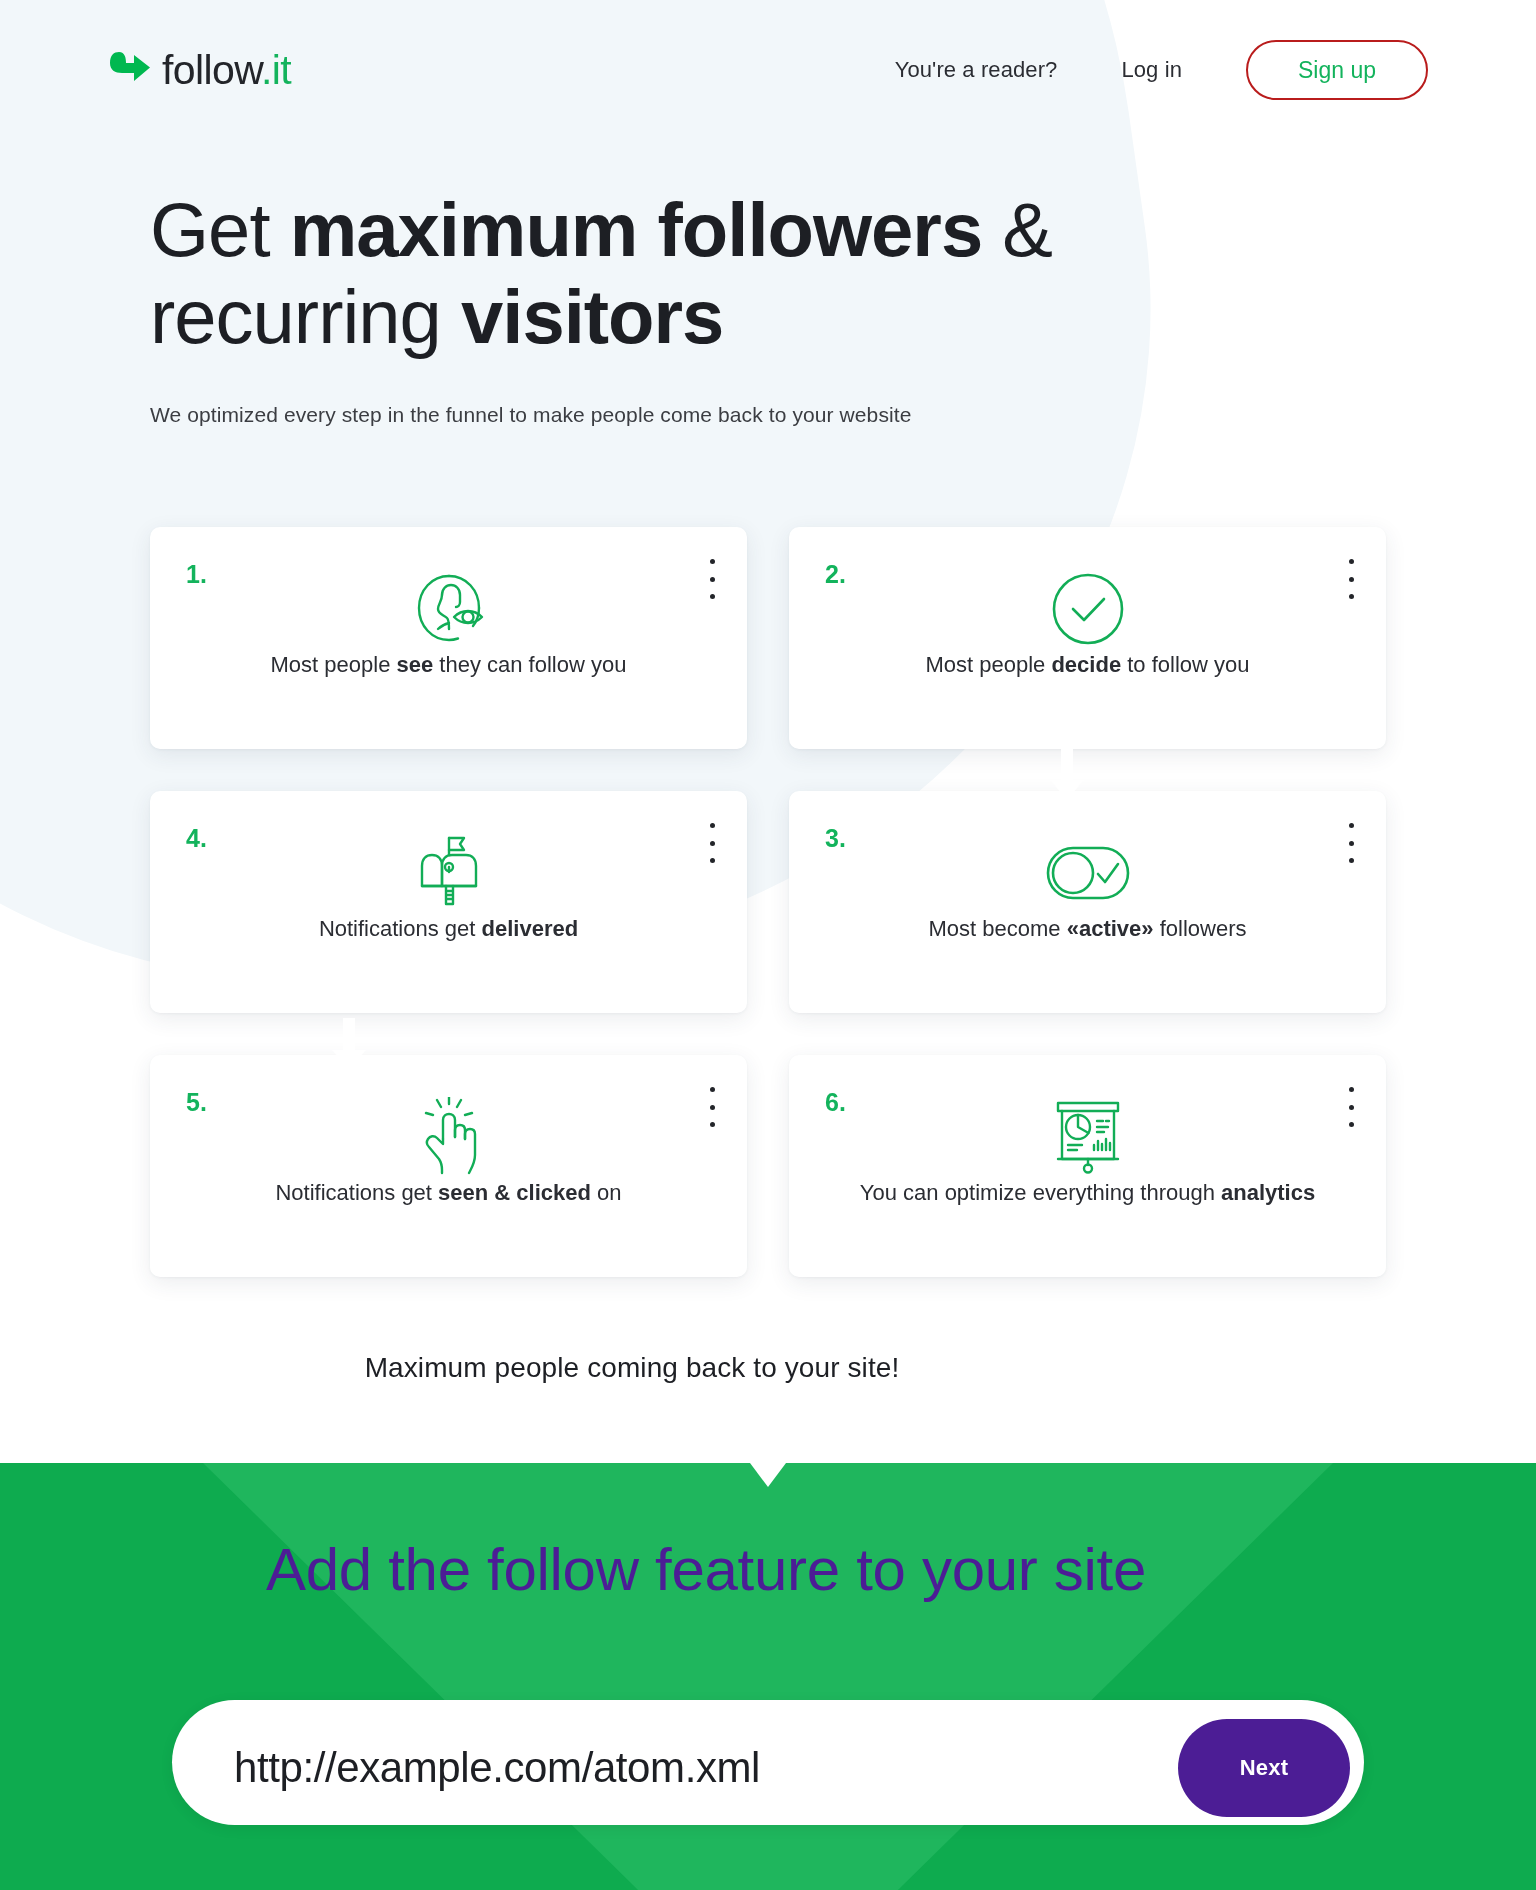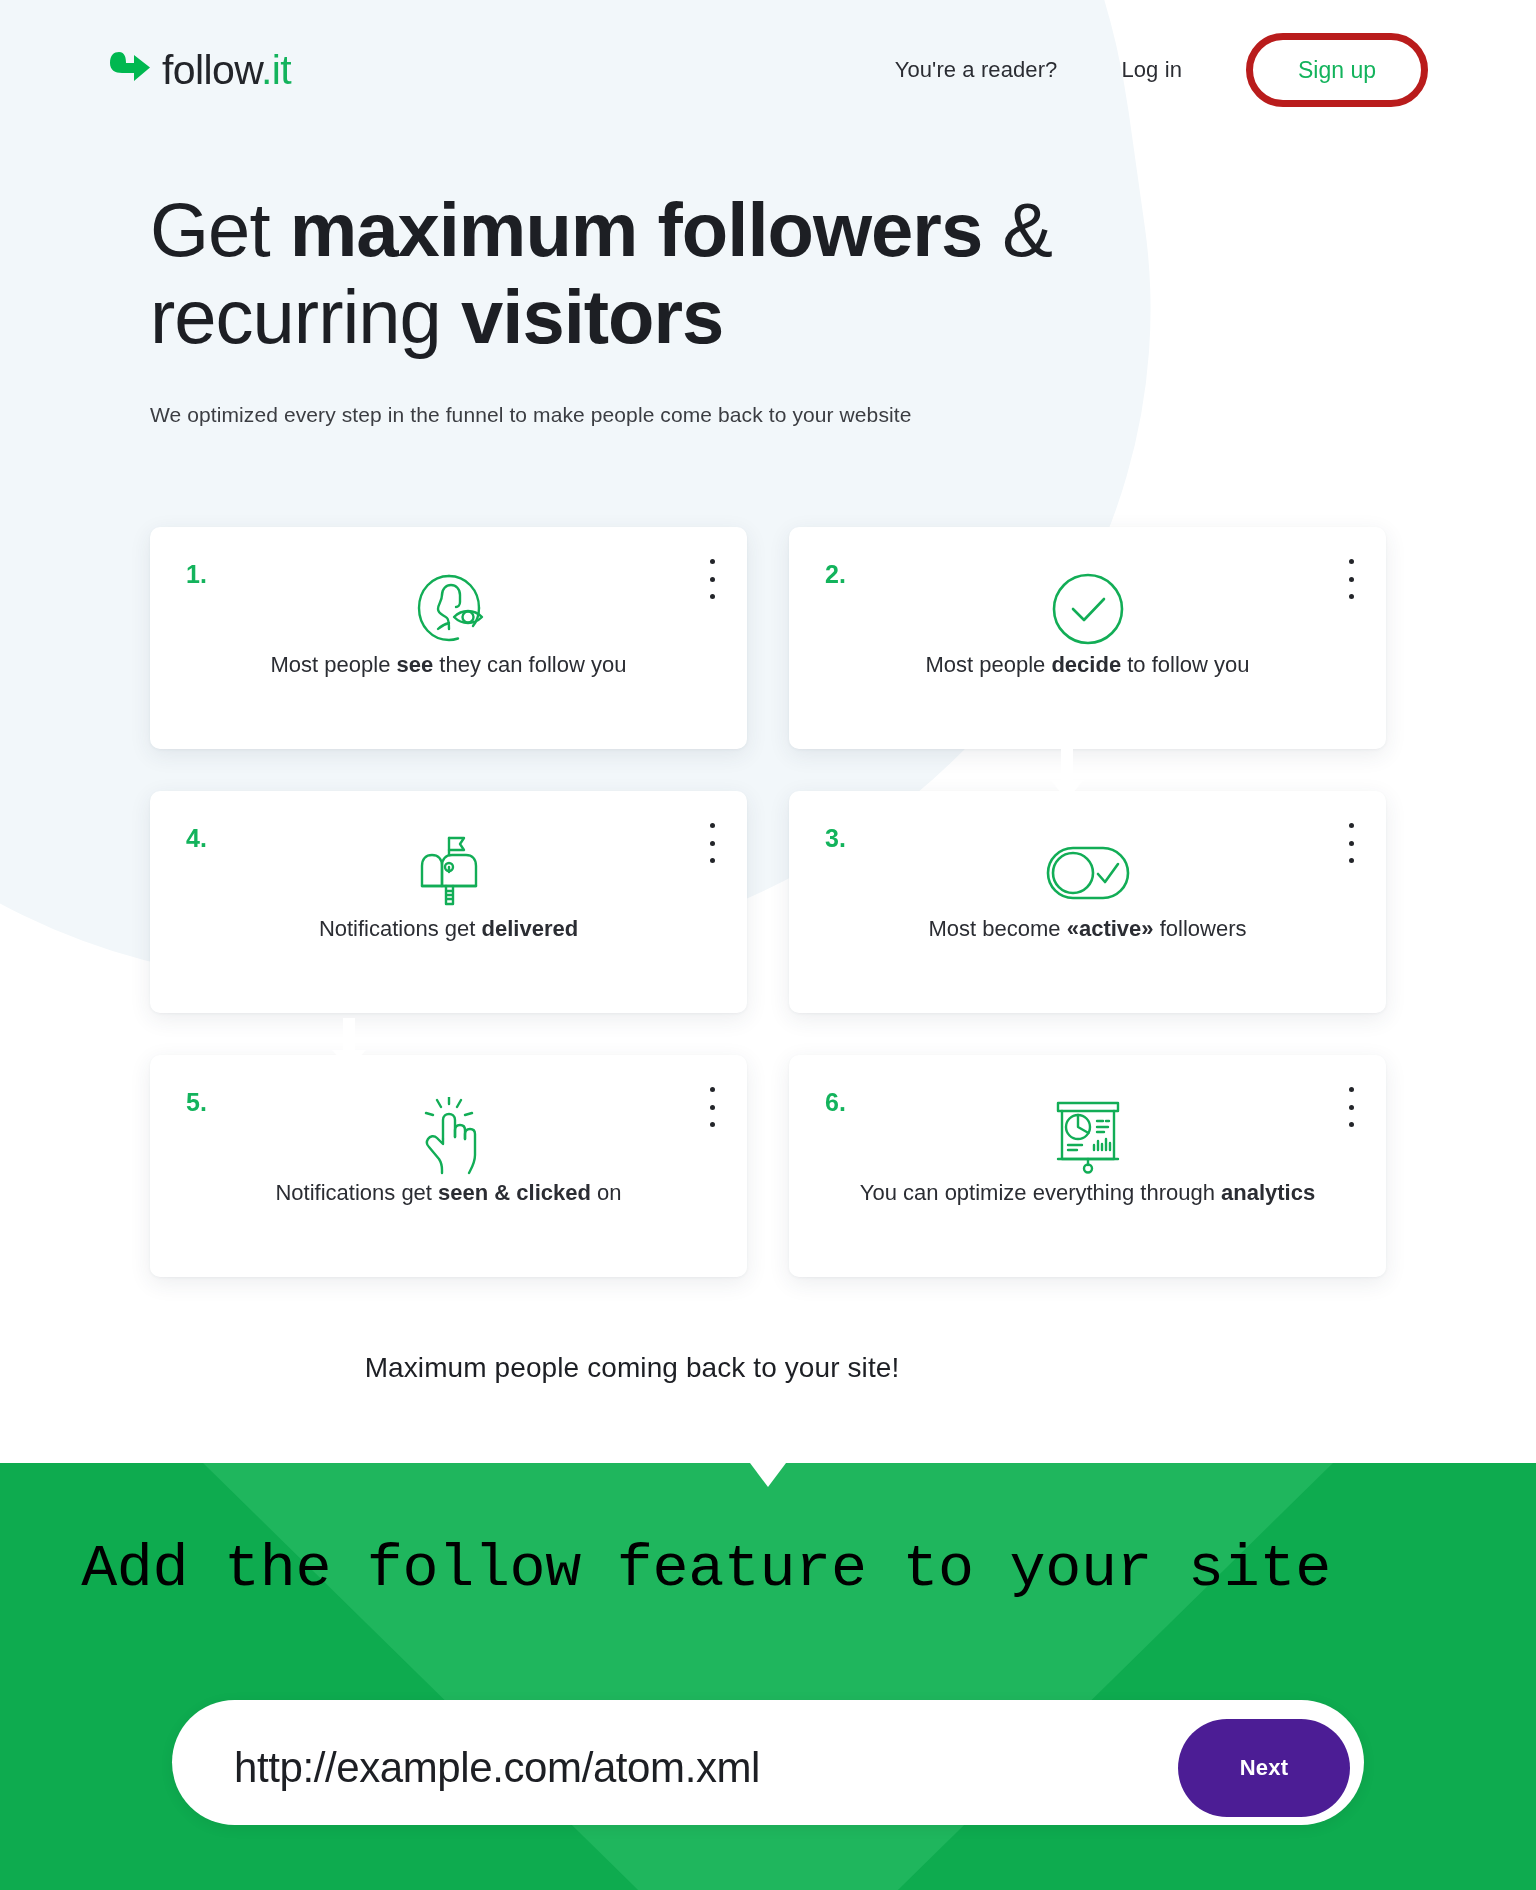--- a/index.html
+++ b/index.html
@@ -76,22 +76,22 @@
     font-size: 22px;
     color: #2b2d33;
     text-decoration: none;
     letter-spacing: 0.1px;
   }
   .signup-btn {
     display: inline-flex;
     align-items: center;
     justify-content: center;
     width: 182px;
-    height: 74px;
-    border: 7px solid #b91c1c;
+    height: 60px;
+    border: 2px solid #b91c1c;
     border-radius: 40px;
     color: #13b35c;
     font-size: 23px;
     font-weight: 500;
     background: transparent;
     cursor: pointer;
     font-family: inherit;
   }
 
   
@@ -242,23 +242,22 @@
     border-right: 18px solid transparent;
     border-top: 24px solid #ffffff;
   }
   .cta-title {
     position: absolute;
     left: 0; top: 72px;
     width: 1412px;
     text-align: center;
     font-size: 60px;
     font-weight: 300;
-    color: #000000;
+    color: #4c1d95;
     letter-spacing: -0.3px;
-    font-family: Liberation Mono, monospace;
   }
   .cta-form {
     position: absolute;
     left: 172px;
     top: 1658px;
     width: 1192px;
     height: 125px;
     background: #ffffff;
     border-radius: 64px;
     display: flex;

